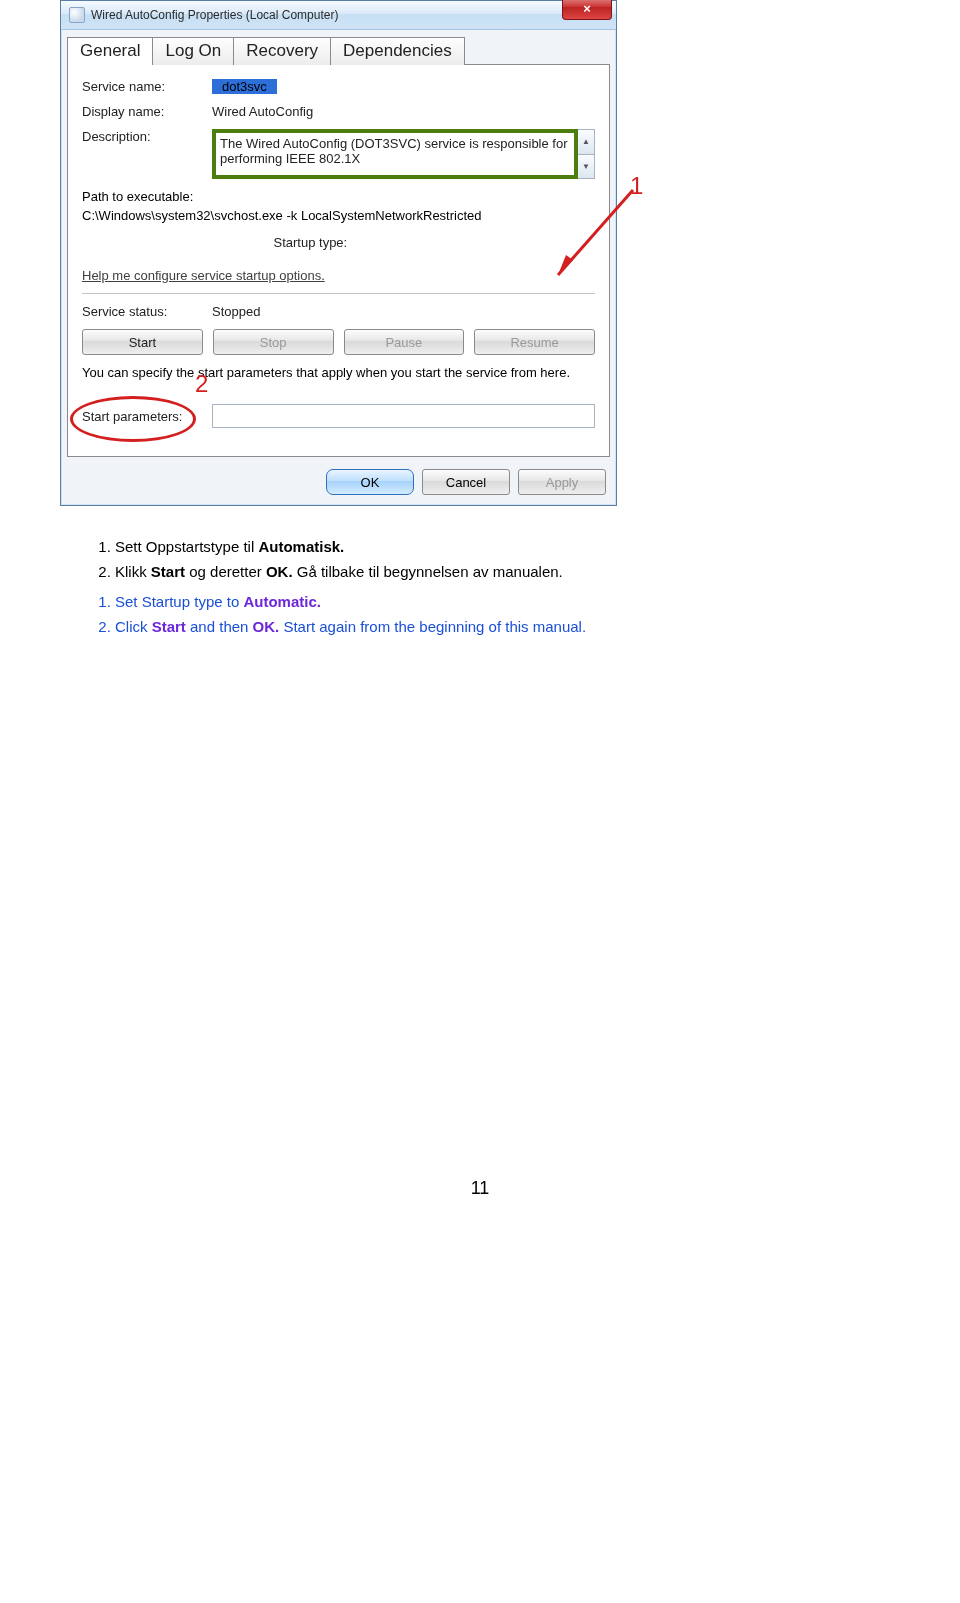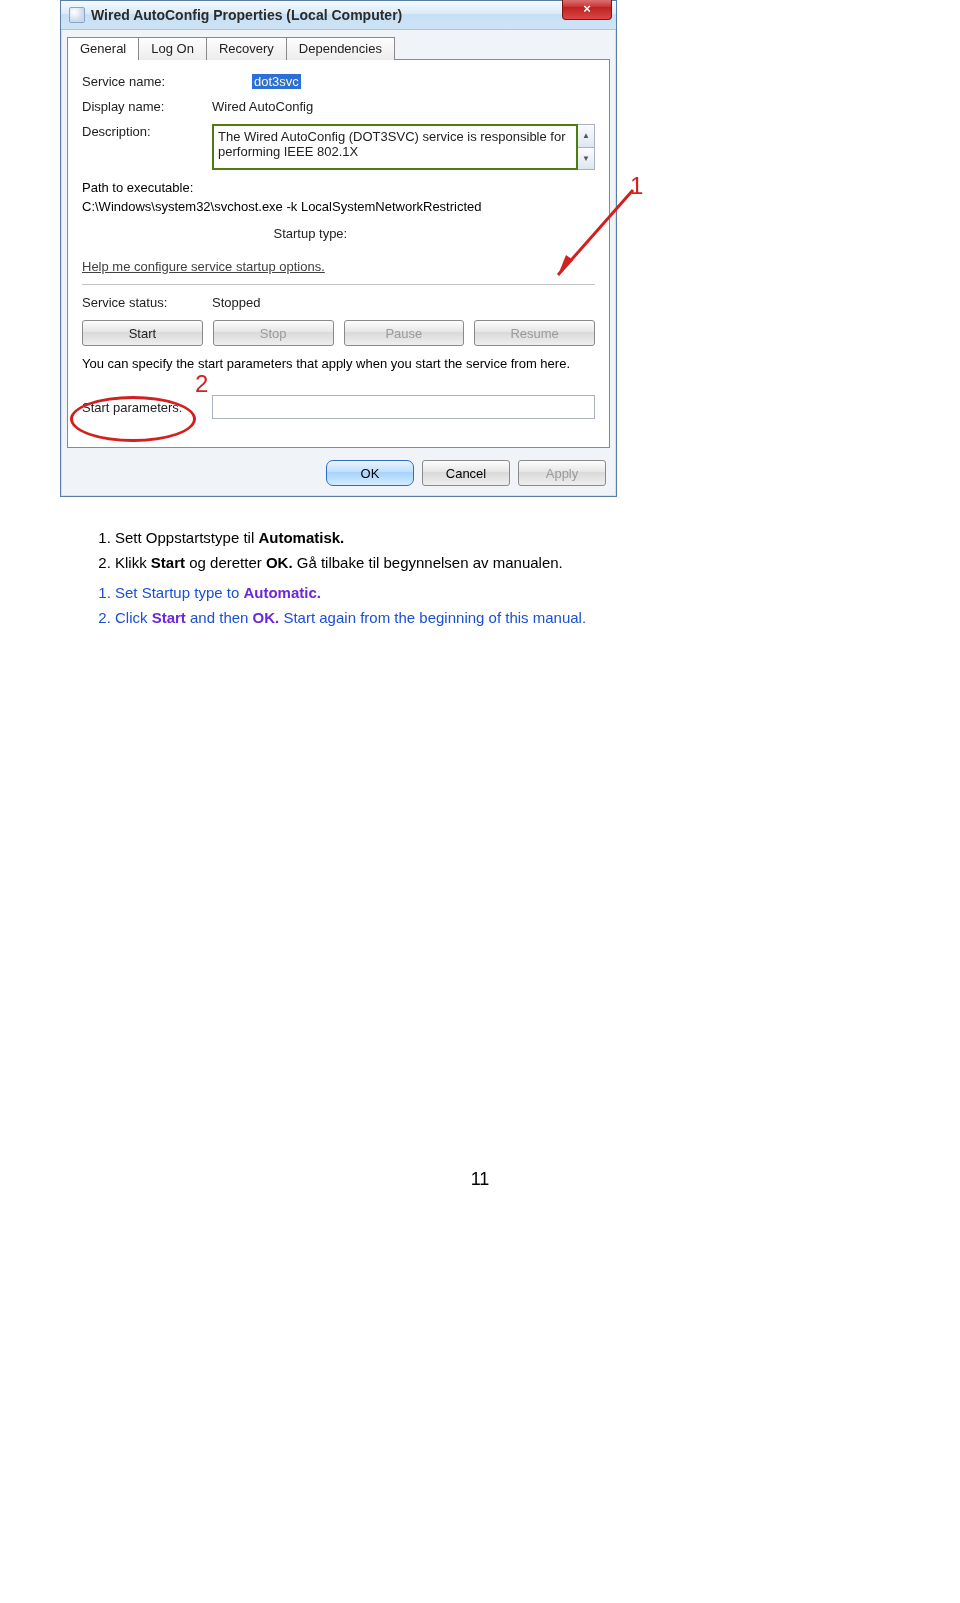--- a/index.html
+++ b/index.html
@@ -34,21 +34,21 @@
     padding: 0 4px 0 8px;
     position: relative;
   }
   .titlebar-icon {
     width: 16px; height: 16px; margin-right: 6px;
     background: radial-gradient(circle at 30% 30%, #fff, #c9d8ea 70%);
     border: 1px solid #88a6c4;
     border-radius: 2px;
     box-sizing: border-box;
   }
-  .titlebar-text { color: #2b2b2b; font-size: 14px; font-weight: bold; }
+  .titlebar-text { color: #2b2b2b; font-size: 12px; }
   .close-btn {
     position: absolute;
     right: 4px; top: -4px;
     width: 48px; height: 22px;
     background: linear-gradient(#e28b8b,#c33 45%,#b22 46%,#d44);
     border: 1px solid #7a1515;
     border-top: none;
     border-radius: 0 0 4px 4px;
     display: flex; align-items: center; justify-content: center;
     color: #fff;
@@ -57,21 +57,21 @@
   .tabstrip {
     display: flex;
     padding: 6px 6px 0 6px;
     gap: 0;
   }
   .tab {
     border: 1px solid #8a8a8a;
     border-bottom: none;
     background: linear-gradient(#fefefe,#ececec);
     padding: 3px 12px;
-    font-size: 13px;
+    font-size: 17px;
     margin-right: -1px;
     position: relative;
     top: 1px;
     color: #222;
   }
   .tab.active {
     background: #fff;
     z-index: 2;
     padding-bottom: 4px;
   }
@@ -88,31 +88,30 @@
     justify-content: center;
   }
   .lbl {
     width: 130px;
     flex: 0 0 130px;
     color: #222;
   }
   .val { flex: 1; color: #222; }
   .highlight {
     background: #2d6fd8;
-    color: #fef9c3;
-    padding: 0 2px;
-    margin-left: 40px;
+    color: #000000;
+    padding: 0 10px;
   }
   .descbox {
     flex: 1;
     display: flex;
   }
   .descfield {
     flex: 1;
-    border: 2px solid #4d7c0f;
+    border: 4px solid #4d7c0f;
     background: #fff;
     padding: 3px 4px;
     font-size: 13px;
     color: #222;
     height: 36px;
     overflow: hidden;
   }
   .spin {
     width: 16px;
     border: 1px solid #aab4c0;

